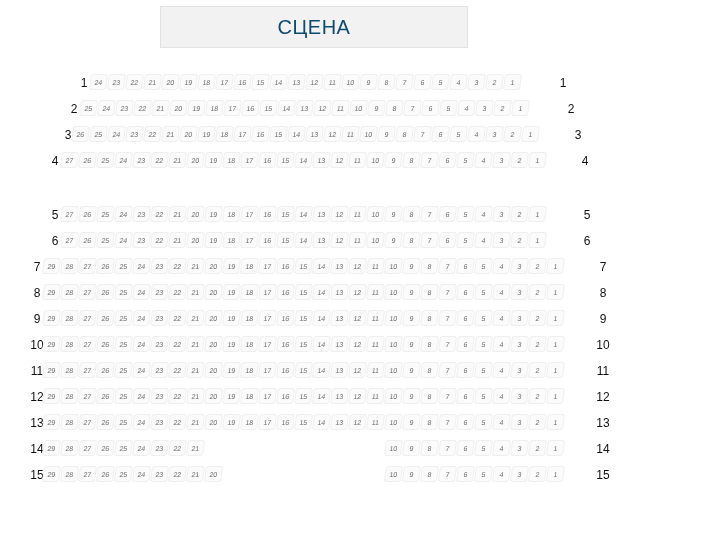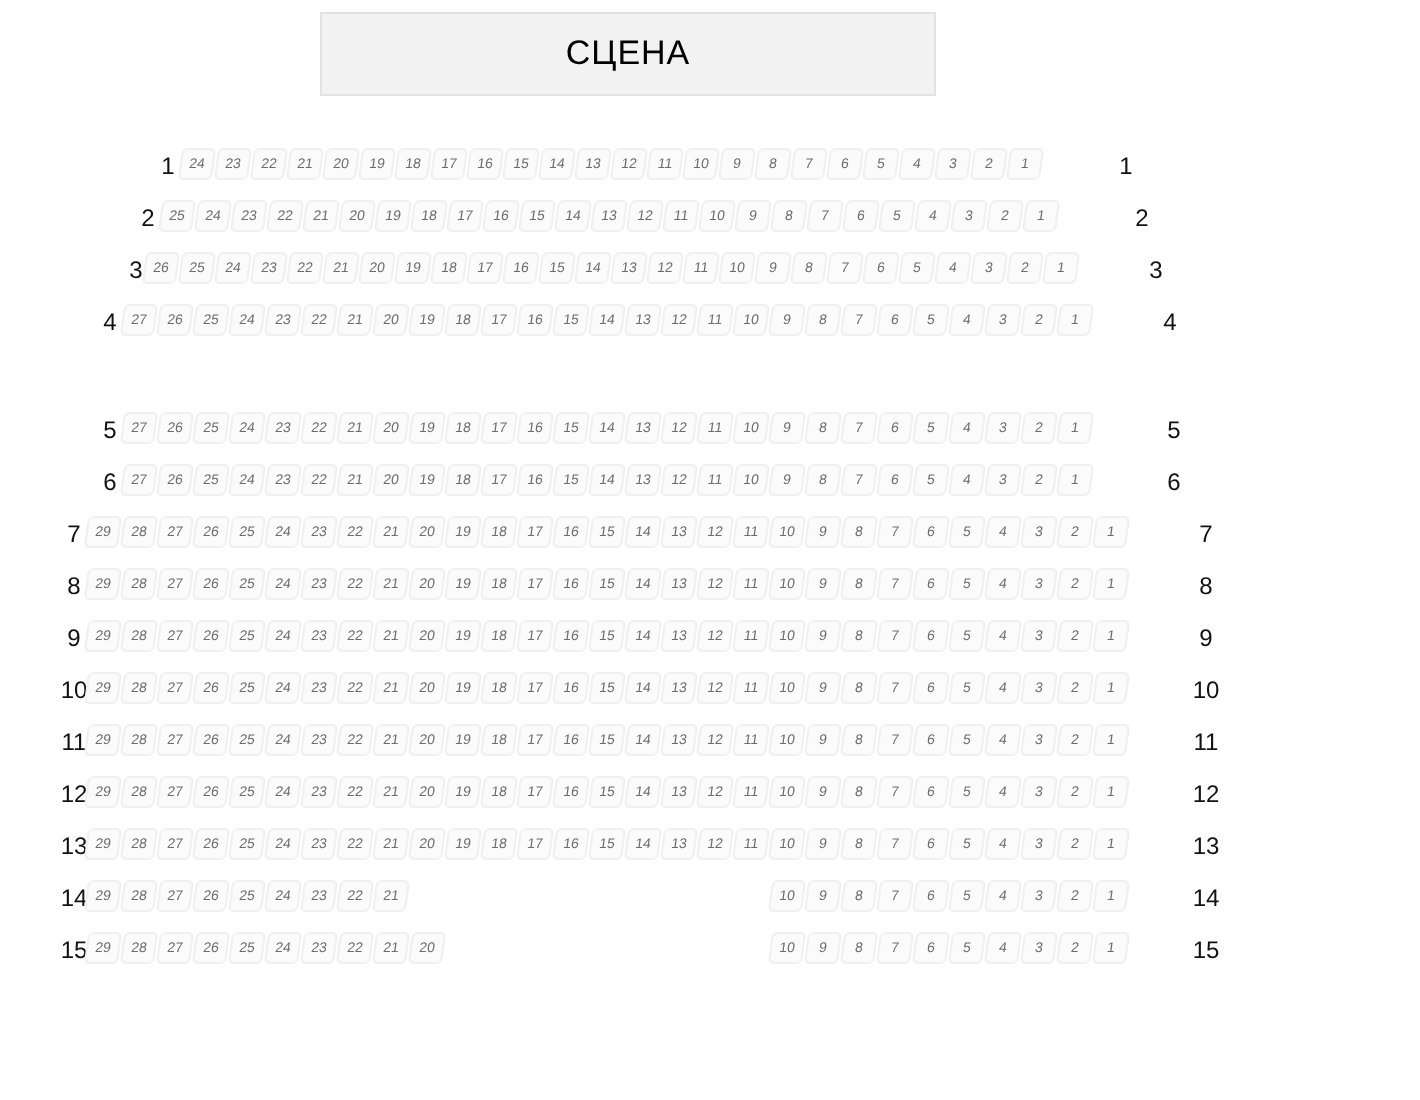--- a/index.html
+++ b/index.html
@@ -18,22 +18,22 @@
     position: absolute;
     left: 160px;
     top: 6px;
     width: 306px;
     height: 40px;
     background: #f2f2f2;
     border: 1px solid #e2e2e2;
     display: flex;
     align-items: center;
     justify-content: center;
-    font-size: 17px;
-    color: #000000;
+    font-size: 20px;
+    color: #0c4a6e;
     letter-spacing: 0.5px;
   }
   #hall {
     position: absolute;
     left: 0;
     top: 60px;
     width: 710px;
     height: 460px;
   }
   .row {

